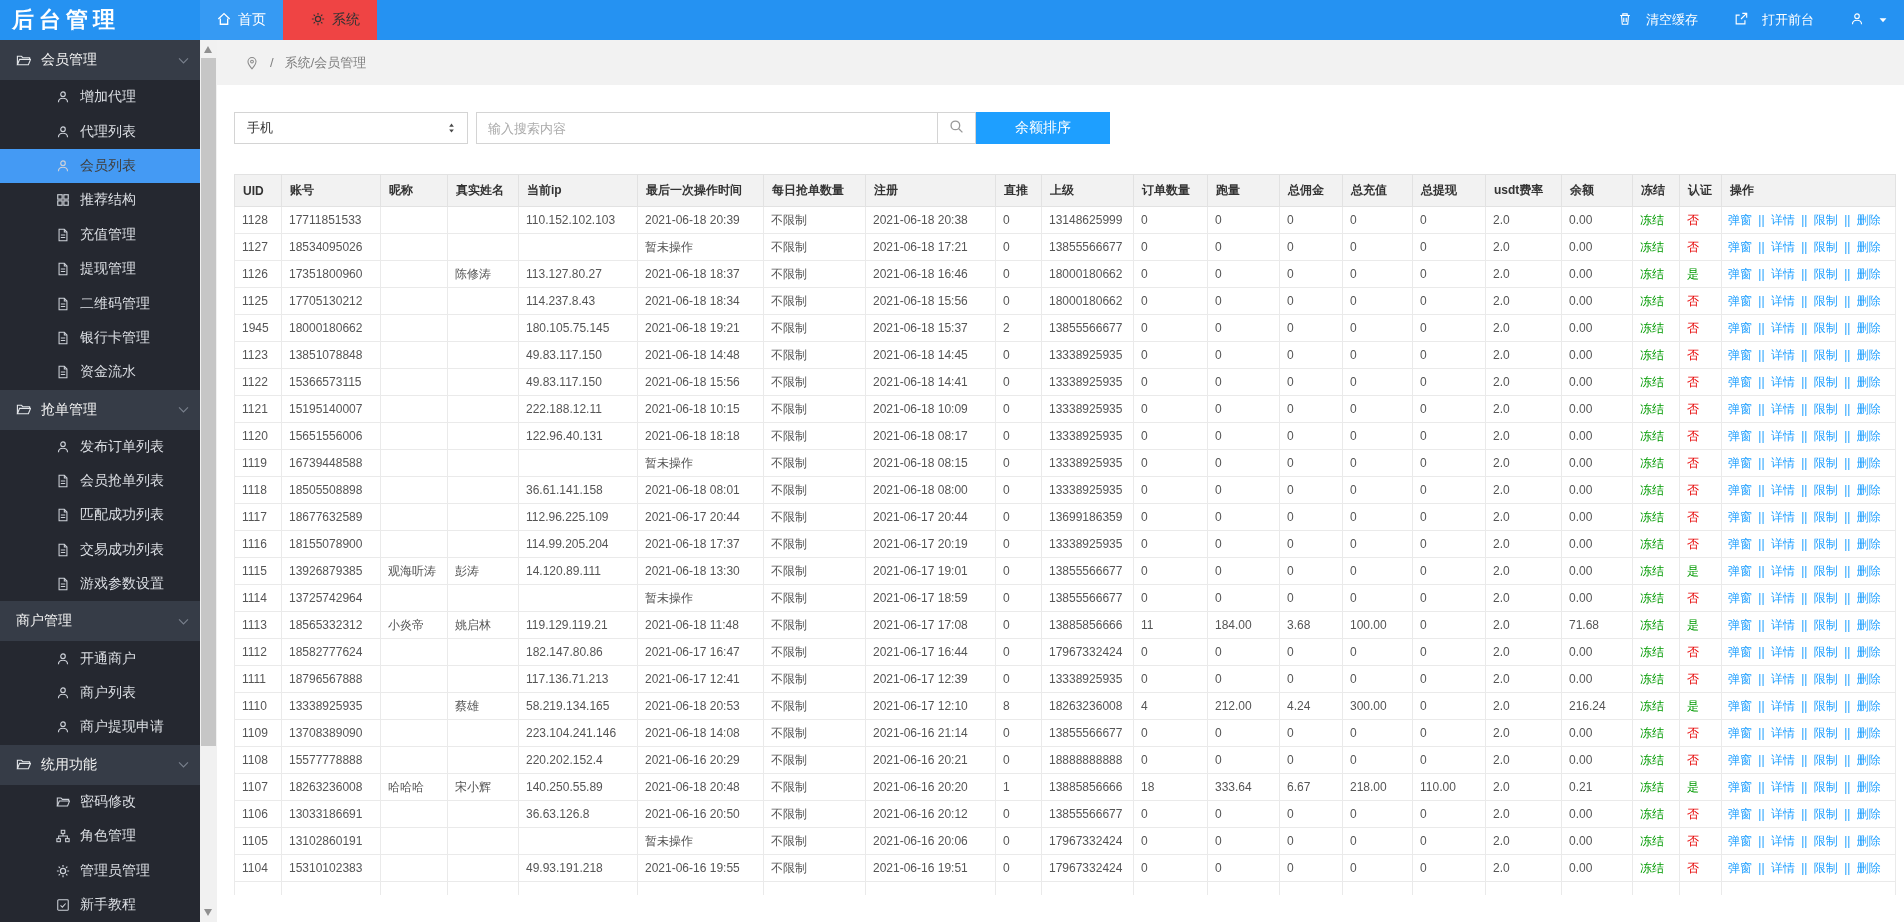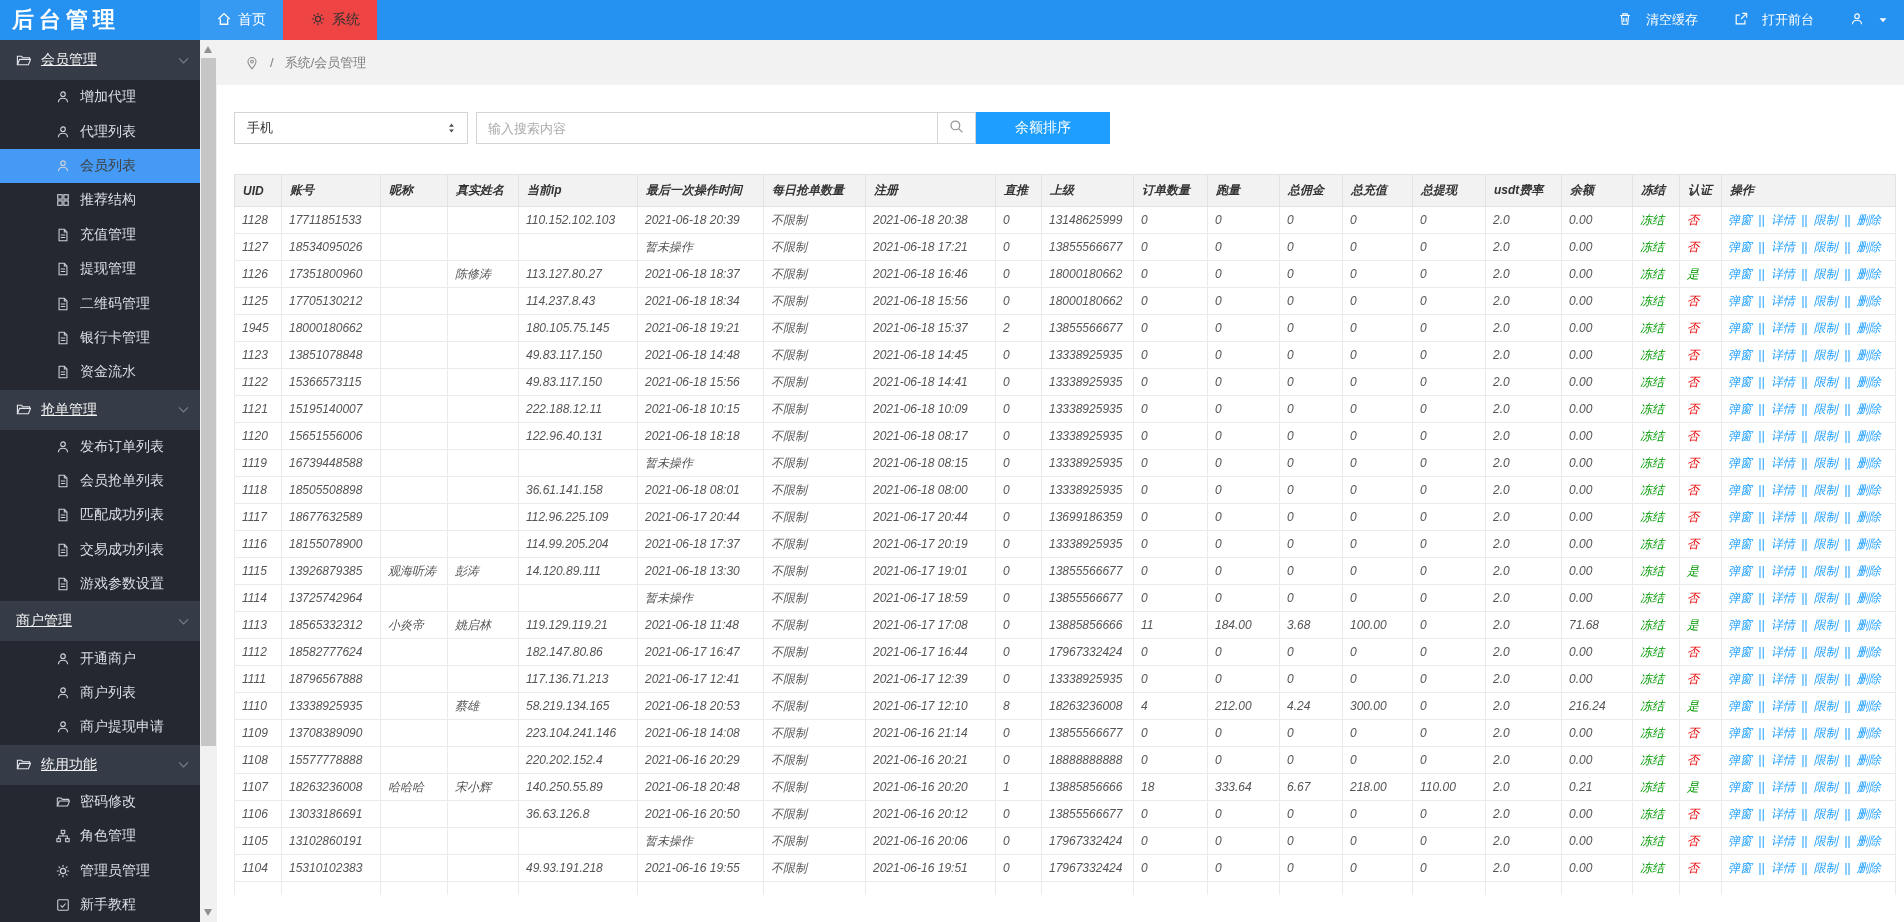--- a/index.html
+++ b/index.html
@@ -19,21 +19,21 @@
   .topbar-actions { margin-left:auto; display:flex; align-items:center; gap:36px; padding-right:16px; font-size:13px; }
   .tb-act { display:flex; align-items:center; gap:14px; cursor:pointer; white-space:nowrap; }
   .tb-act svg { width:14px; height:14px; }
   .tb-act .caret svg { width:10px; height:10px; }
 
   
   .layout { flex:1; display:flex; min-height:0; }
 
   aside { width:200px; flex:0 0 200px; background:#252830; overflow:hidden; }
   .menu-section { height:40px; background:#363c47; color:#f2f2f2; display:flex; align-items:center;
-    padding:0 10px 0 16px; font-size:14px; cursor:pointer;text-decoration:underline; }
+    padding:0 10px 0 16px; font-size:14px; cursor:pointer; }
   .menu-section .mi-ic { width:15px; height:15px; margin-right:10px; color:#e3e6ea; flex:0 0 15px; }
   .menu-section .chev { margin-left:auto; width:13px; height:13px; color:#79808d; }
   .menu-item { height:34.4px; display:flex; align-items:center; padding-left:56px; color:#dcdfe4;
     font-size:14px; cursor:pointer; }
   .menu-item .mi-ic { width:14px; height:14px; margin-right:10px; color:#ced2d9; flex:0 0 14px; }
   .menu-item.active { background:#449af4; color:#404040; }
   .mi-ic svg, .chev svg { width:100%; height:100%; display:block; }
 
   .fake-scrollbar { width:17px; flex:0 0 17px; background:#f1f1f1; position:relative; }
   .sb-arrow { position:absolute; left:4px; width:0; height:0; border-left:4.5px solid transparent;
@@ -54,21 +54,21 @@
     padding:0 10px 0 12px; font-size:13px; color:#333; margin-right:8px; cursor:pointer; }
   .sel-ar { margin-left:auto; width:11px; height:14px; color:#4a4a4a; }
   .sel-ar svg { width:100%; height:100%; display:block; }
   .search-input { width:462px; border:1px solid #d4d4d4; padding:0 11px; font-size:13px; color:#333; outline:none; }
   .search-input::placeholder { color:#aaa; }
   .search-btn { width:38px; border:1px solid #d4d4d4; border-left:none; background:#fff; color:#999;
     display:flex; align-items:center; justify-content:center; cursor:pointer; }
   .search-btn svg { width:15px; height:15px; }
   .sort-btn { width:134px; background:#1E9FFF; border:none; color:#fff; font-size:14px; cursor:pointer; }
 
-  table { border-collapse:collapse; table-layout:fixed; width:1661px; font-size:12px;font-style:italic; }
+  table { border-collapse:collapse; table-layout:fixed; width:1661px; font-size:12px; }
   thead th { background:#f2f2f2; border:1px solid #e2e2e2; height:32px; padding:0 8px; text-align:left;
     color:#333; font-weight:bold; white-space:nowrap; overflow:hidden; }
   tbody td { border:1px solid #eaeaea; height:27px; padding:0 7px; color:#555;
     white-space:nowrap; overflow:hidden; }
   td.c-freeze { color:#009a00; cursor:pointer; }
   td.v-yes { color:#009a00; }
   td.v-no  { color:#e60000; }
   td.c-operations { padding:0 6px; }
   .ops a { color:#1E9FFF; text-decoration:none; cursor:pointer; }
   .ops .opsep { color:#1E9FFF; margin:0 3px; }

